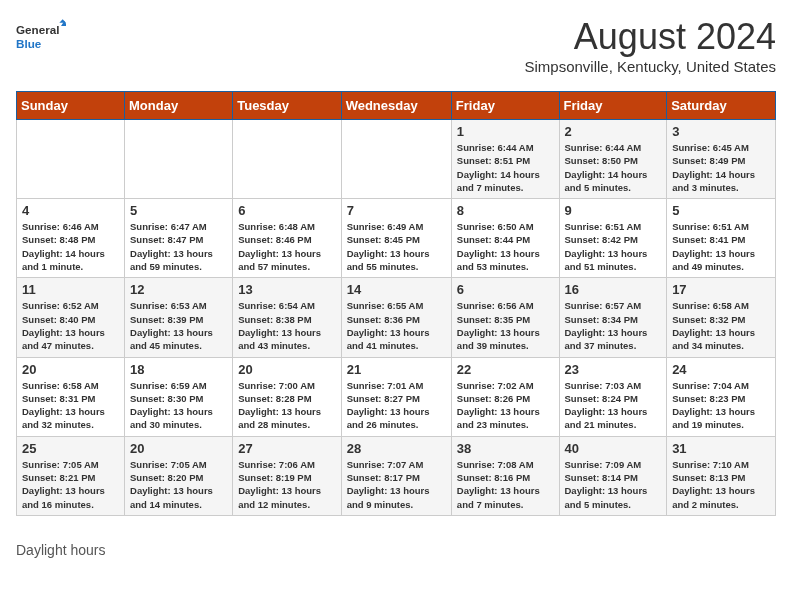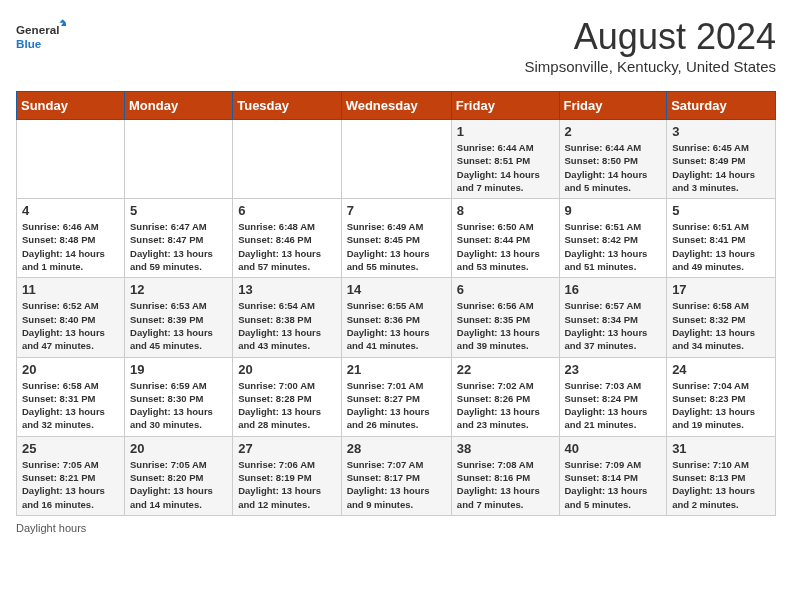--- a/index.html
+++ b/index.html
@@ -71,22 +71,22 @@
     .day-info {
       font-size: 9.5px;
       color: #333;
       line-height: 1.4;
       font-weight: bold;
     }
     .empty-cell {
       background: #fff !important;
     }
     .footer {
-      margin-top: 6px;
-      font-size: 11px;
+      margin-top: 26px;
+      font-size: 14px;
       color: #555;
     }
   </style>
 </head>
 <body>
 
 <div class="header">
   <div class="logo">
   <svg width="50" height="40" viewBox="0 0 60 40">
     <text x="0" y="18" font-size="14" font-weight="bold" font-family="Arial" fill="#333">General</text>
@@ -191,21 +191,21 @@
           <div class="day-number">17</div>
           <div class="day-info">Sunrise: 6:58 AM<br>Sunset: 8:32 PM<br>Daylight: 13 hours and 34 minutes.</div>
         </td>
       </tr>
       <tr>
         <td>
           <div class="day-number">20</div>
           <div class="day-info">Sunrise: 6:58 AM<br>Sunset: 8:31 PM<br>Daylight: 13 hours and 32 minutes.</div>
         </td>
         <td>
-          <div class="day-number">19</div>
+          <div class="day-number">18</div>
           <div class="day-info">Sunrise: 6:59 AM<br>Sunset: 8:30 PM<br>Daylight: 13 hours and 30 minutes.</div>
         </td>
         <td>
           <div class="day-number">20</div>
           <div class="day-info">Sunrise: 7:00 AM<br>Sunset: 8:28 PM<br>Daylight: 13 hours and 28 minutes.</div>
         </td>
         <td>
           <div class="day-number">21</div>
           <div class="day-info">Sunrise: 7:01 AM<br>Sunset: 8:27 PM<br>Daylight: 13 hours and 26 minutes.</div>
         </td>

